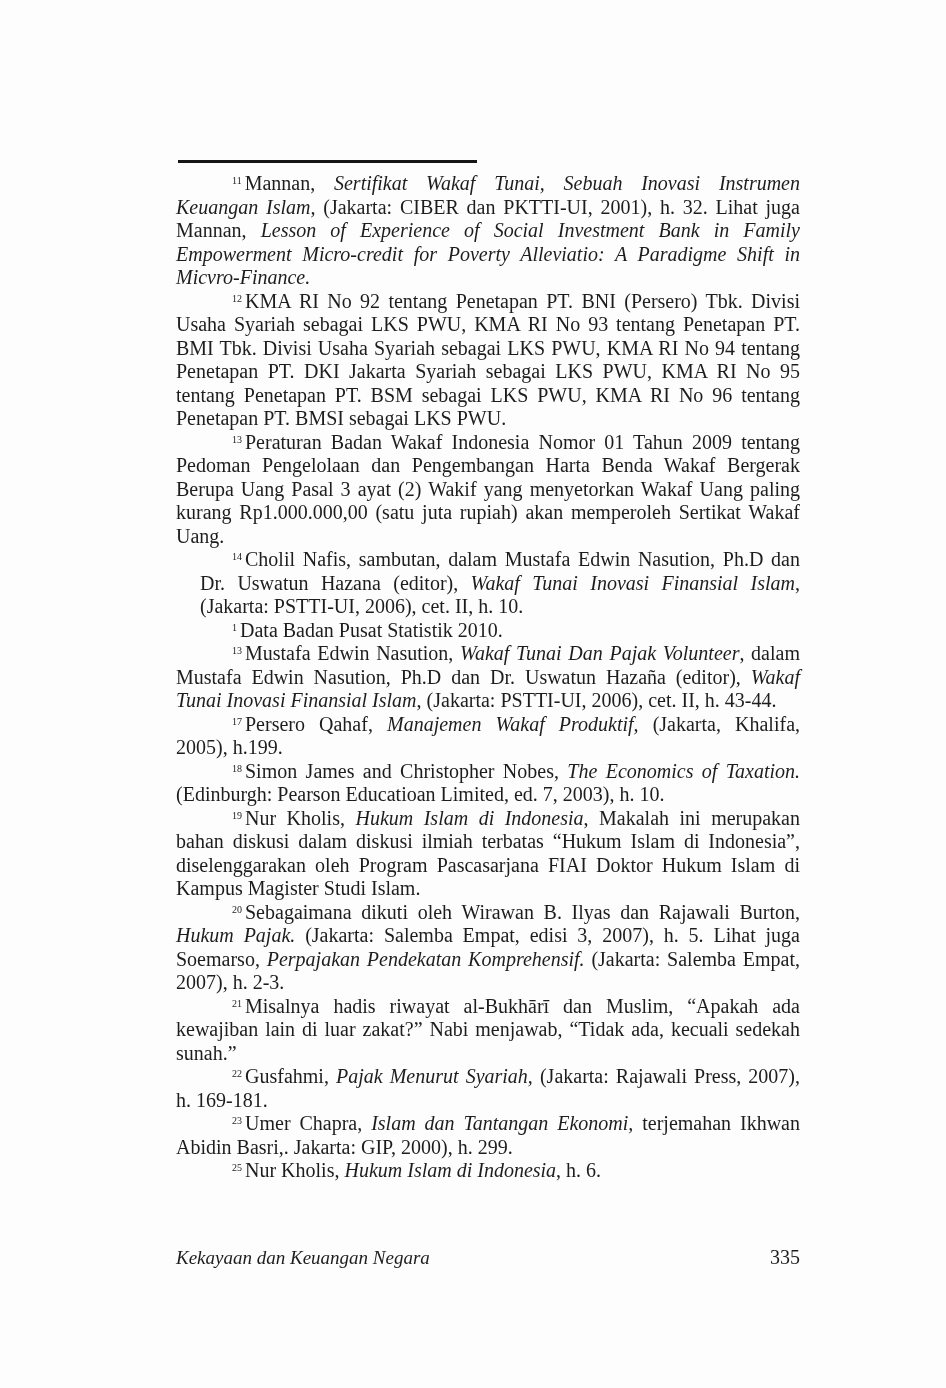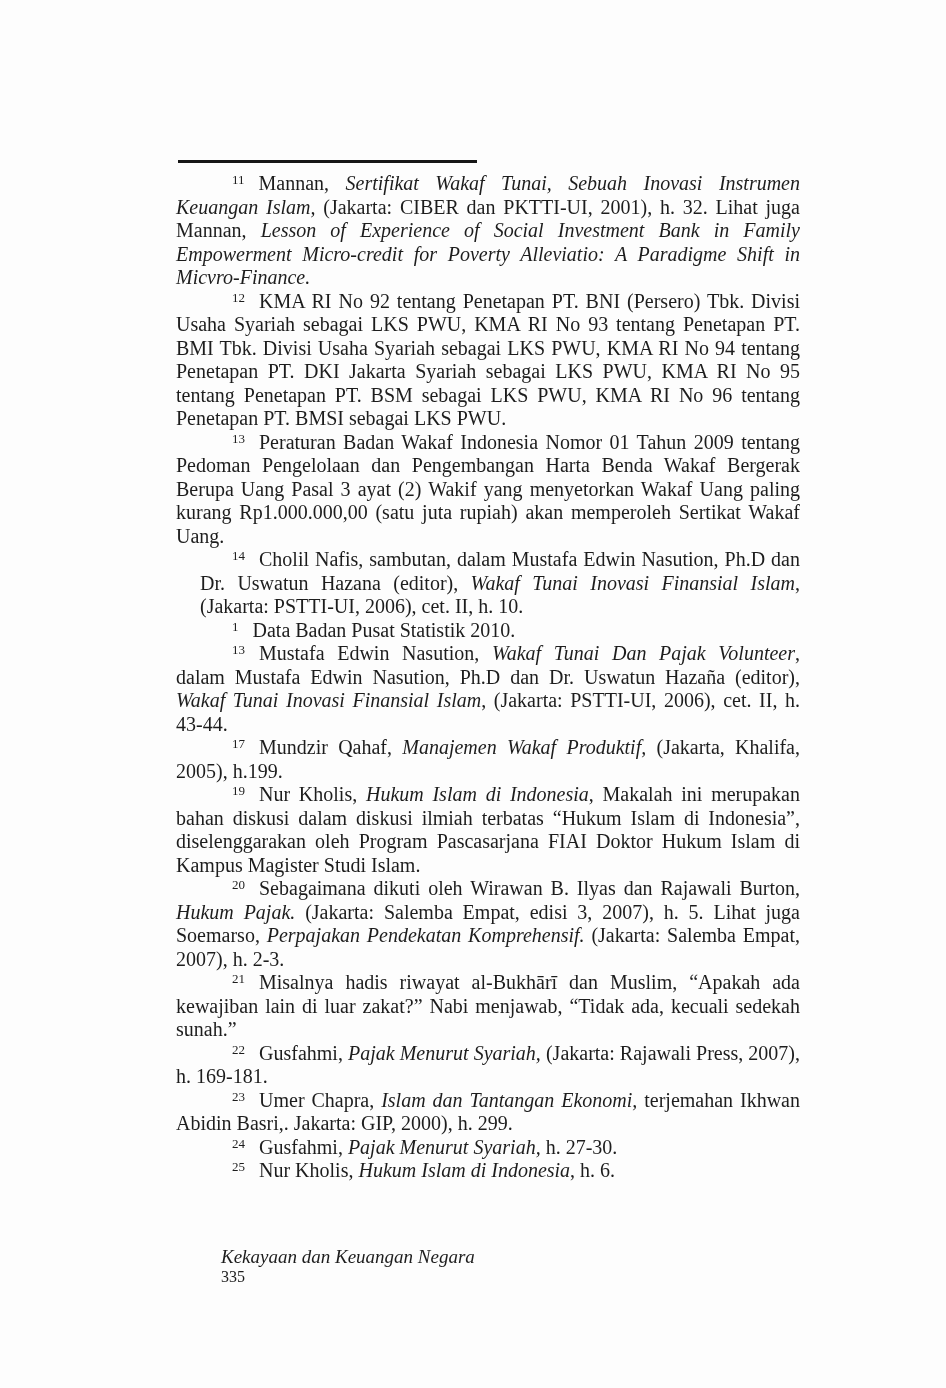--- a/index.html
+++ b/index.html
@@ -38,67 +38,66 @@
   p.footnote {
     margin: 0;
     padding: 0;
     text-indent: 56px;
   }
   p.footnote.hanging {
     padding-left: 24px;
     text-indent: 32px;
   }
   p.footnote sup {
-    font-size: 13px;
+    font-size: 10px;
     line-height: 0;
     vertical-align: baseline;
     position: relative;
     top: -6px;
-    margin-right: 14px;
+    margin-right: 3px;
   }
   .page-footer {
     position: absolute;
     left: 176px;
     top: 1246px;
     width: 624px;
     display: flex;
     justify-content: space-between;
     align-items: baseline;
-    flex-direction: column;
   }
   .running-title {
     font-style: italic;
     font-size: 19px;
   }
   .page-number {
-    font-size: 16px;
+    font-size: 20px;
     margin-left: 45px;
   }
 </style>
 </head>
 <body>
 
 <div class="page">
 
   <div class="footnote-separator"></div>
 
   <div class="footnotes">
       <p class="footnote"><sup>11</sup><span>Mannan, </span><i>Sertifikat Wakaf Tunai, Sebuah Inovasi Instrumen Keuangan Islam,</i><span> (Jakarta: CIBER dan PKTTI-UI, 2001), h. 32. Lihat juga Mannan, </span><i>Lesson of Experience of Social Investment Bank in Family Empowerment Micro-credit for Poverty Alleviatio: A Paradigme Shift in Micvro-Finance.</i></p>
       <p class="footnote"><sup>12</sup><span>KMA RI No 92 tentang Penetapan PT. BNI (Persero) Tbk. Divisi Usaha Syariah sebagai LKS PWU, KMA RI No 93 tentang Penetapan PT. BMI Tbk. Divisi Usaha Syariah sebagai LKS PWU, KMA RI No 94 tentang Penetapan PT. DKI Jakarta Syariah sebagai LKS PWU, KMA RI No 95 tentang Penetapan PT. BSM sebagai LKS PWU, KMA RI No 96 tentang Penetapan PT. BMSI sebagai LKS PWU.</span></p>
       <p class="footnote"><sup>13</sup><span>Peraturan Badan Wakaf Indonesia Nomor 01 Tahun 2009 tentang Pedoman Pengelolaan dan Pengembangan Harta Benda Wakaf Bergerak Berupa Uang Pasal 3 ayat (2) Wakif yang menyetorkan Wakaf Uang paling kurang Rp1.000.000,00 (satu juta rupiah) akan memperoleh Sertikat Wakaf Uang.</span></p>
       <p class="footnote hanging"><sup>14</sup><span>Cholil Nafis, sambutan, dalam Mustafa Edwin Nasution, Ph.D dan Dr. Uswatun Hazana (editor), </span><i>Wakaf Tunai Inovasi Finansial Islam</i><span>,  (Jakarta: PSTTI-UI, 2006), cet. II, h. 10.</span></p>
       <p class="footnote"><sup>1</sup><span>Data Badan Pusat  Statistik 2010.</span></p>
       <p class="footnote"><sup>13</sup><span>Mustafa Edwin Nasution, </span><i>Wakaf Tunai Dan Pajak Volunteer</i><span>, dalam Mustafa Edwin Nasution, Ph.D dan Dr. Uswatun Hazaña (editor), </span><i>Wakaf Tunai Inovasi Finansial Islam</i><span>,  (Jakarta: PSTTI-UI, 2006), cet. II, h.  43-44.</span></p>
-      <p class="footnote"><sup>17</sup><span>Mundzir Qahaf, </span><i>Manajemen Wakaf  Produktif,</i><span> (Jakarta, Khalifa, 2005), h.199.</span></p>
+      <p class="footnote"><sup>17</sup><span>Persero Qahaf, </span><i>Manajemen Wakaf  Produktif,</i><span> (Jakarta, Khalifa, 2005), h.199.</span></p>
+      <p class="footnote"><sup>18</sup><span>Simon James and Christopher Nobes, </span><i>The Economics of Taxation.</i><span> (Edinburgh: Pearson Educatioan Limited, ed. 7, 2003), h. 10.</span></p>
       <p class="footnote"><sup>19</sup><span>Nur Kholis, </span><i>Hukum Islam di Indonesia</i><span>, Makalah ini merupakan bahan diskusi dalam diskusi ilmiah terbatas “Hukum Islam di Indonesia”, diselenggarakan oleh Program Pascasarjana FIAI Doktor Hukum Islam di Kampus Magister Studi Islam.</span></p>
       <p class="footnote"><sup>20</sup><span>Sebagaimana dikuti oleh Wirawan B. Ilyas dan Rajawali Burton, </span><i>Hukum Pajak.</i><span> (Jakarta: Salemba Empat, edisi 3,  2007), h. 5. Lihat juga Soemarso, </span><i>Perpajakan Pendekatan Komprehensif.</i><span> (Jakarta: Salemba Empat, 2007), h. 2-3.</span></p>
       <p class="footnote"><sup>21</sup><span>Misalnya hadis riwayat al-Bukhārī dan Muslim, “Apakah ada kewajiban lain di luar zakat?” Nabi menjawab, “Tidak ada, kecuali sedekah sunah.”</span></p>
       <p class="footnote"><sup>22</sup><span>Gusfahmi, </span><i>Pajak Menurut Syariah,</i><span> (Jakarta: Rajawali Press, 2007), h. 169-181.</span></p>
       <p class="footnote"><sup>23</sup><span>Umer Chapra, </span><i>Islam dan Tantangan Ekonomi,</i><span> terjemahan Ikhwan Abidin Basri,. Jakarta: GIP, 2000), h. 299.</span></p>
-      <p class="footnote"><sup>24</sup><span>Gusfahmi, </span><i>Pajak Menurut Syariah,</i><span> h. 27-30.</span></p>
       <p class="footnote"><sup>25</sup><span>Nur Kholis, </span><i>Hukum Islam di Indonesia</i><span>, h. 6.</span></p>
     </div>
 
   <div class="page-footer">
     <span class="running-title">Kekayaan dan Keuangan Negara</span>
     <span class="page-number">335</span>
   </div>
 
 </div>
 

